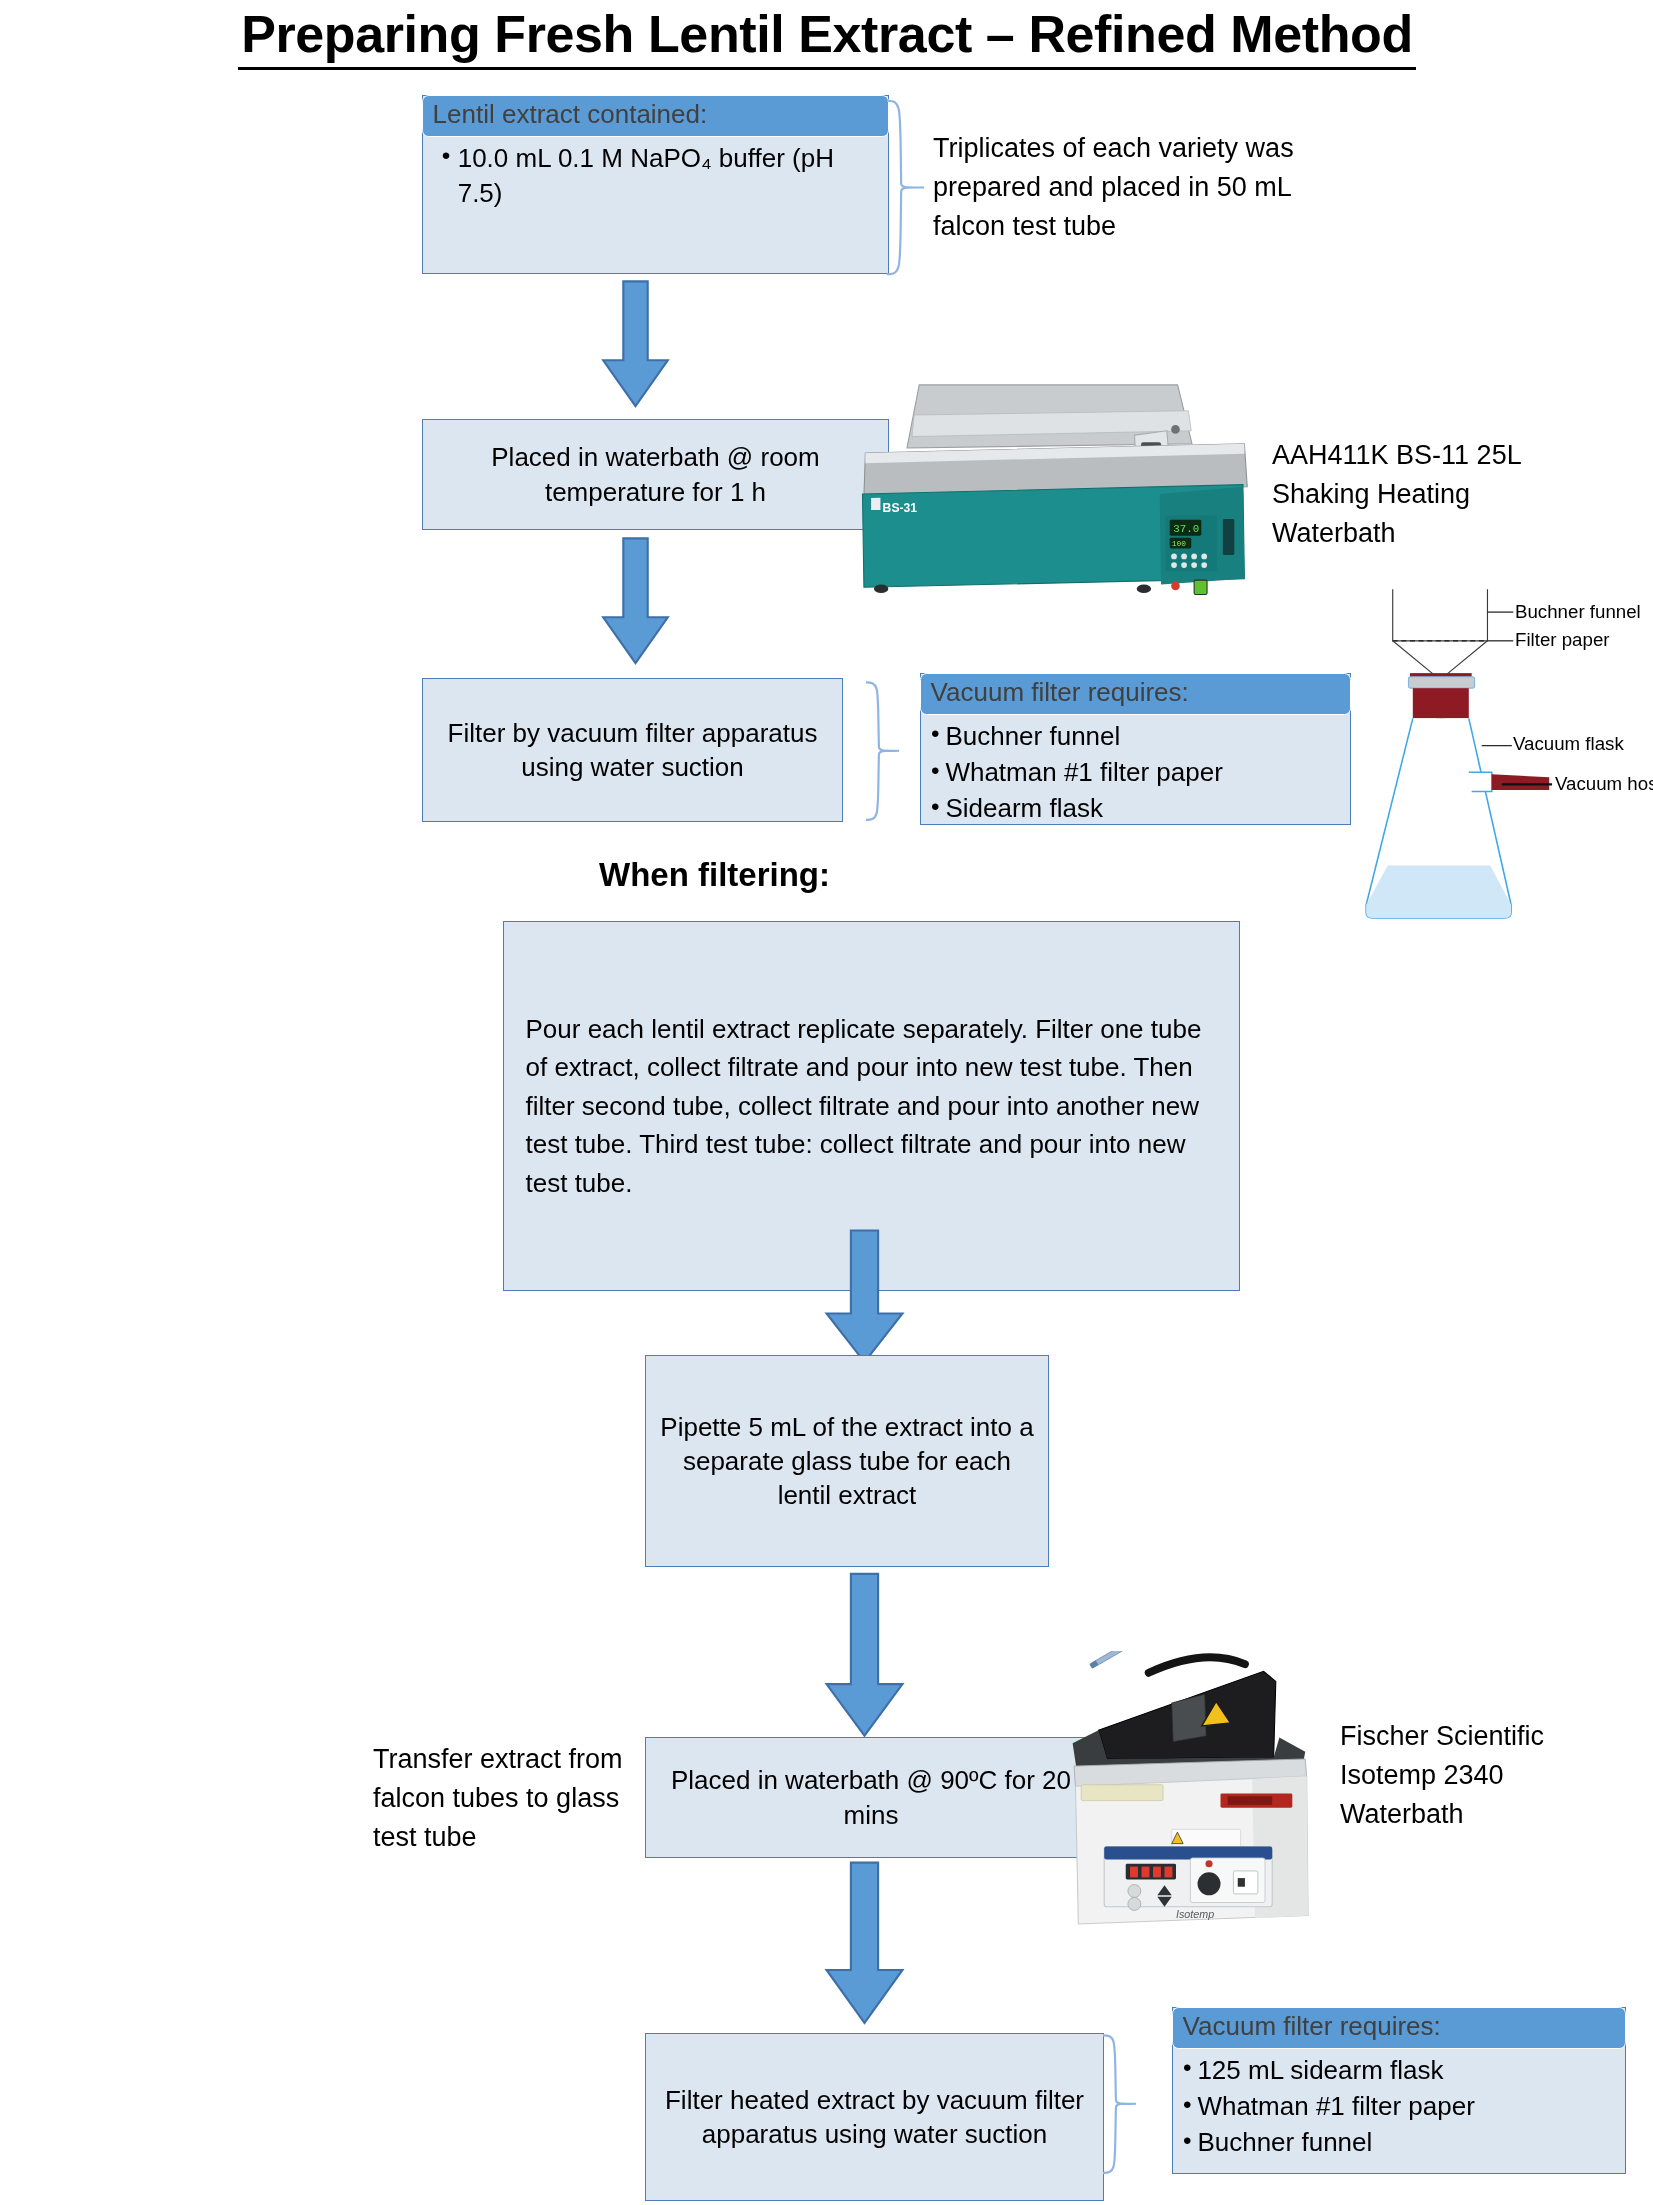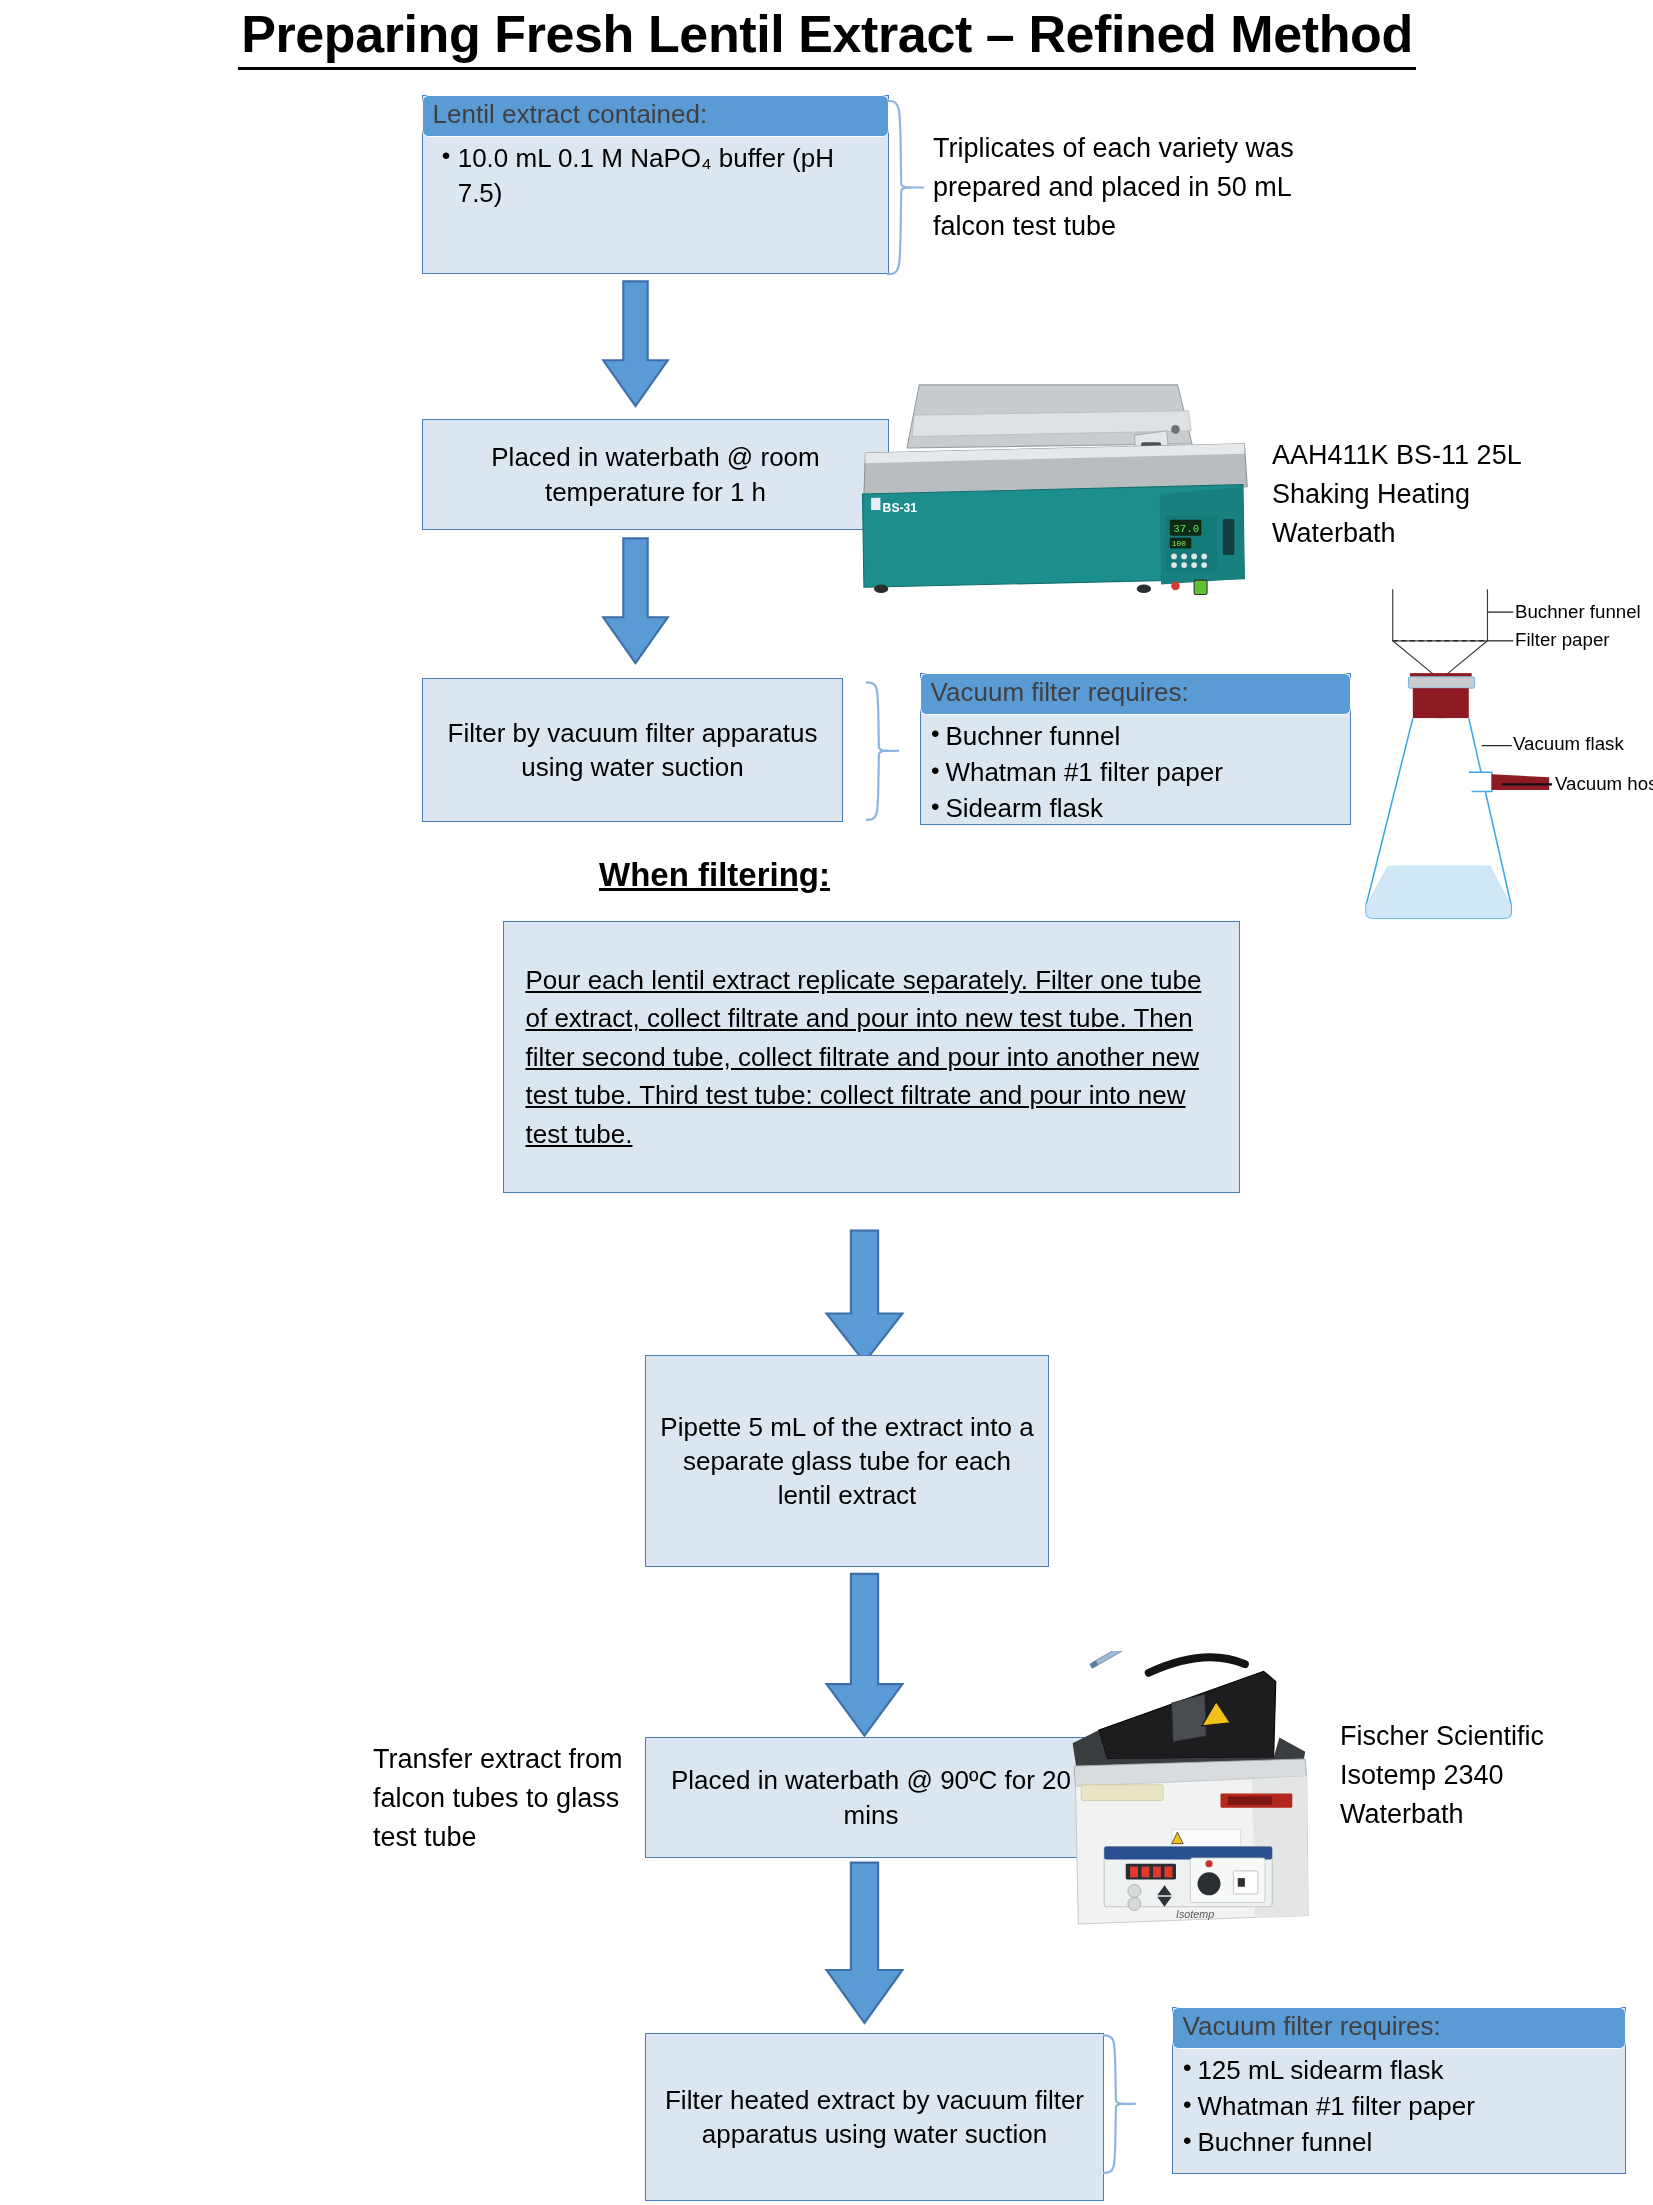--- a/index.html
+++ b/index.html
@@ -39,21 +39,21 @@
   .callout li::before { content:"\2022"; position:absolute; left:0; top:-0.7px; font-size:24.4px; }
 
   .callout.tight ul { padding-left:10px; }
   .callout.tight li { padding-left:14.4px; }
 
   
   .note { font-size:27px; line-height:1.45; }
   .note.lsans { font-family:"Liberation Sans", sans-serif; }
 
   
-  .section-head { font-size:33px; font-weight:bold;text-decoration:underline; }
+  .section-head { font-size:33px; font-weight:bold; }
 
   
   .arrow { }
   .arrow svg { display:block; }
 
   
   .brace svg { display:block; }
 
   
   .dlabel { font-size:18.7px; line-height:1.1; white-space:nowrap; }
@@ -196,21 +196,21 @@
 </div>
 <div class="abs dlabel" style="left:1515px; top:602px;">Buchner funnel</div>
 <div class="abs dlabel" style="left:1515px; top:630px;">Filter paper</div>
 <div class="abs dlabel" style="left:1513px; top:734px;">Vacuum flask</div>
 <div class="abs dlabel" style="left:1555px; top:774px;">Vacuum hose</div>
 
 <div class="abs section-head" style="left:0; top:856px; width:1429px; text-align:center;">
   <span>When filtering:</span>
 </div>
 
-<div class="abs flowbox" style="left:503px; top:921px; width:737px; height:272px; padding:16px 21.5px; text-align:left;text-decoration:underline;">
+<div class="abs flowbox" style="left:503px; top:921px; width:737px; height:370px; padding:16px 21.5px; text-align:left;">
   <p style="text-align:left; line-height:1.48;">Pour each lentil extract replicate separately. Filter one tube of extract, collect filtrate and pour into new test tube. Then filter second tube, collect filtrate and pour into another new test tube. Third test tube: collect filtrate and pour into new test tube.</p>
 </div>
 
 <div class="abs arrow" style="left:818px; top:1229px; width:93px; height:136px;">
   <svg width="93" height="136" viewBox="0 0 130 190">
     <polygon points="46,2 84,2 84,118 118,118 65,186 12,118 46,118" fill="#5b9bd5" stroke="#3e6fa8" stroke-width="3"></polygon>
   </svg>
 </div>
 
 <div class="abs flowbox" style="left:645px; top:1355px; width:404px; height:212px;">

